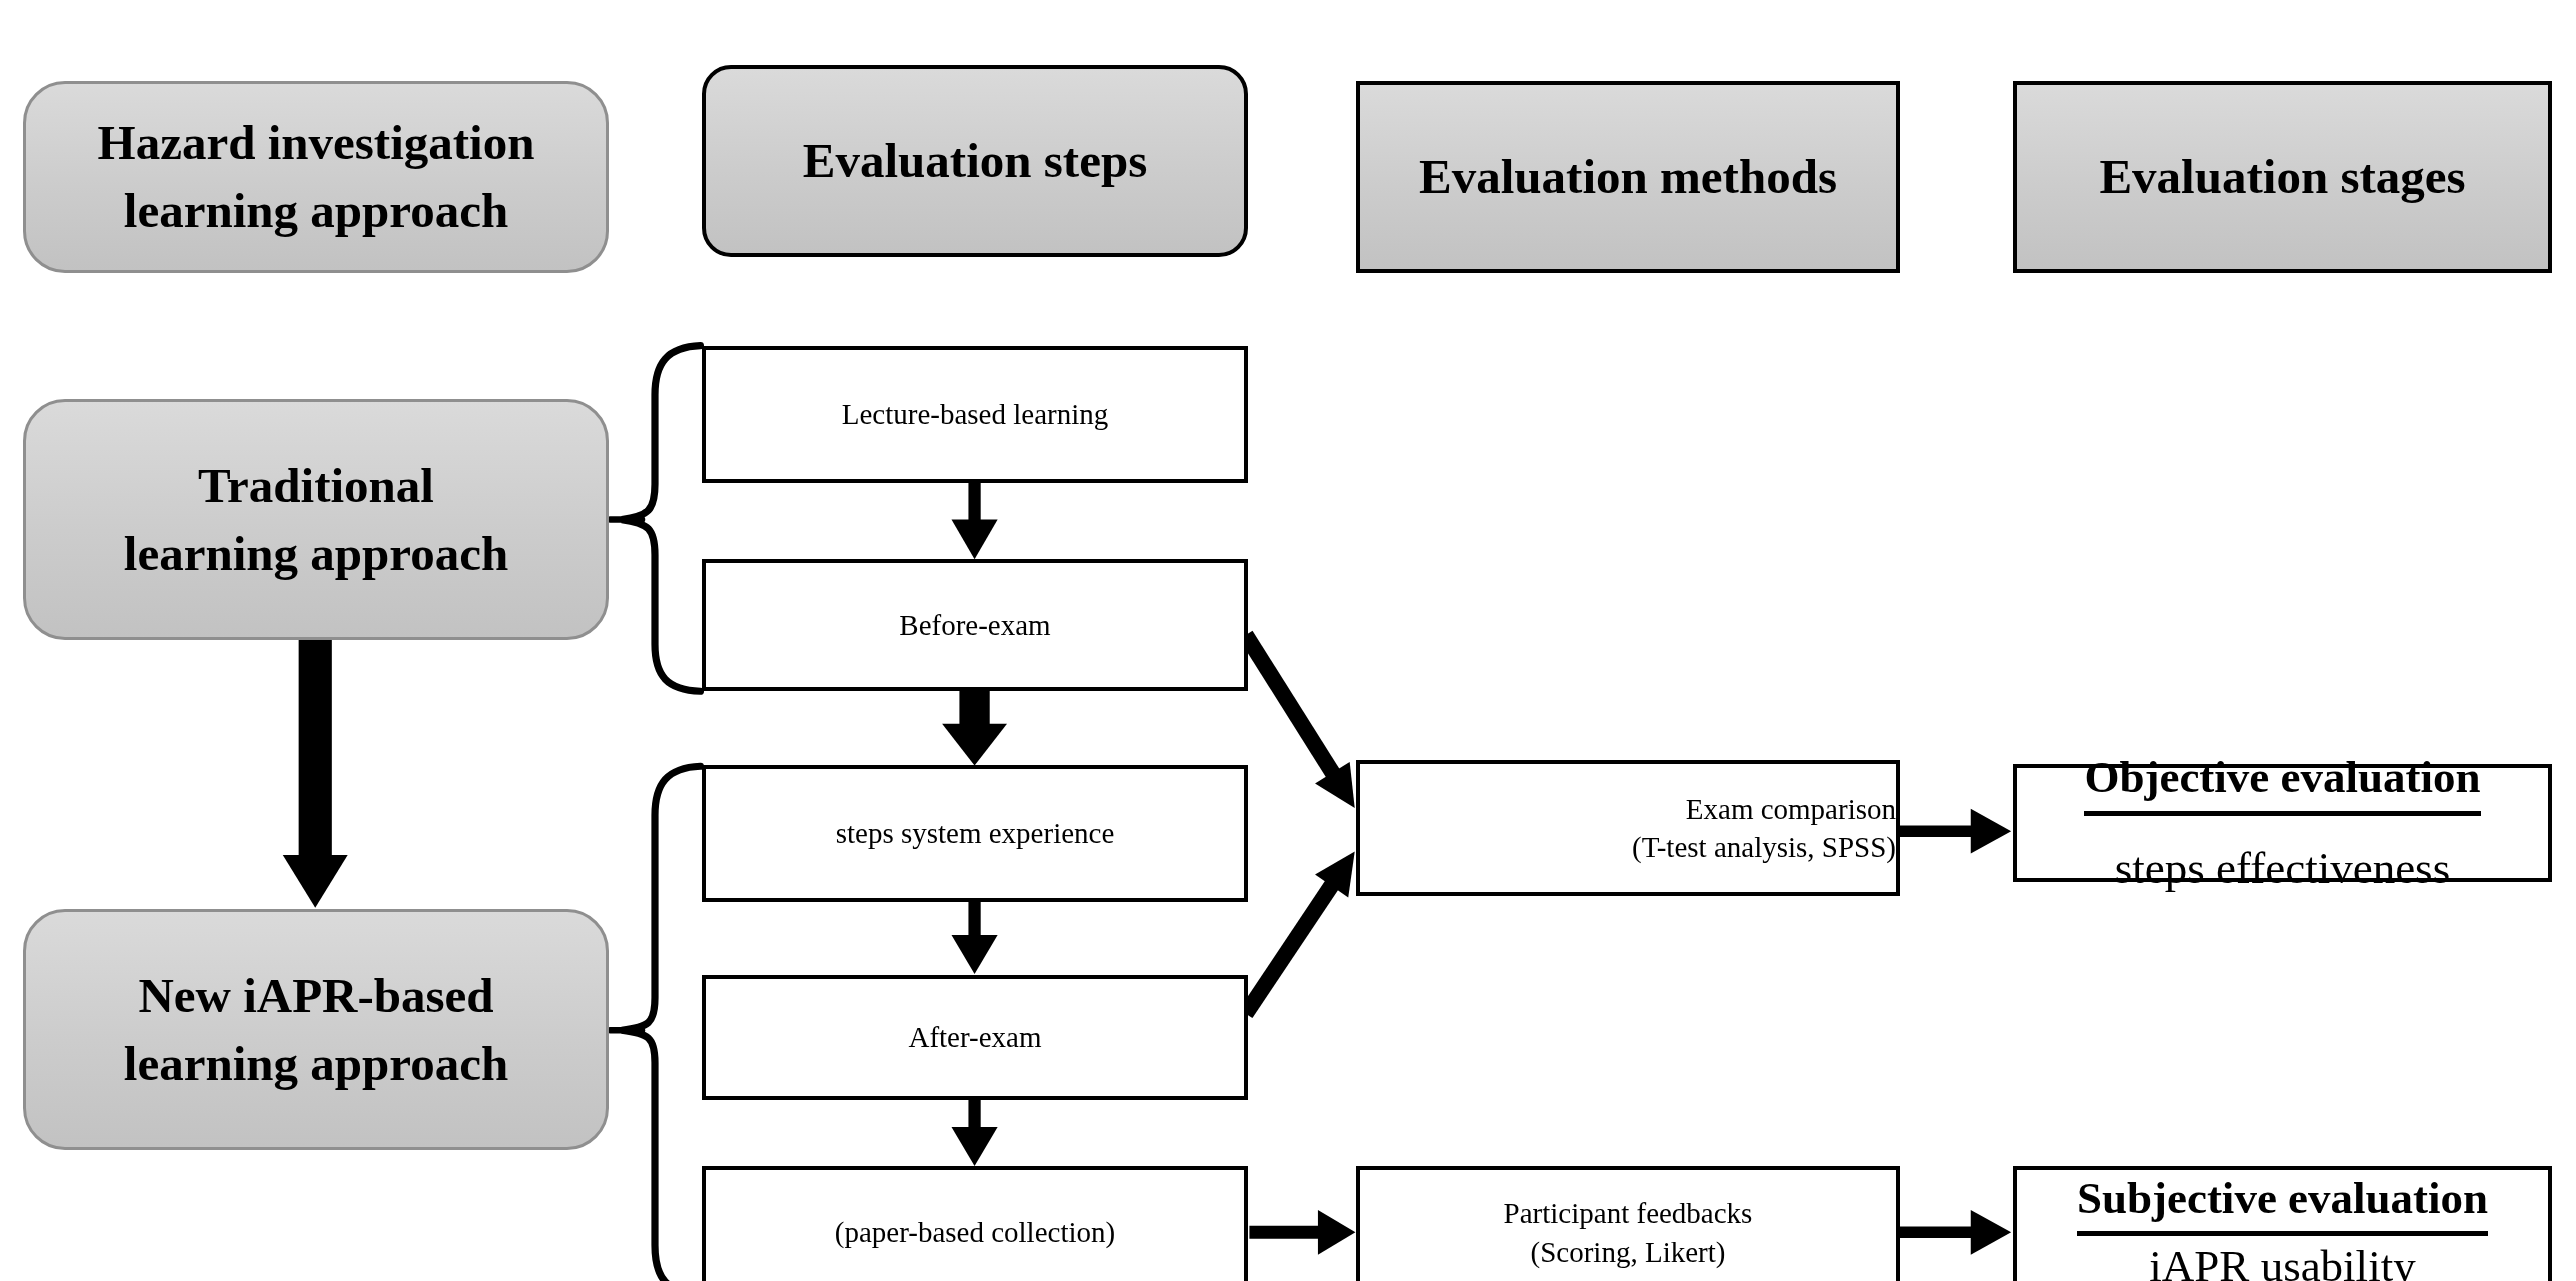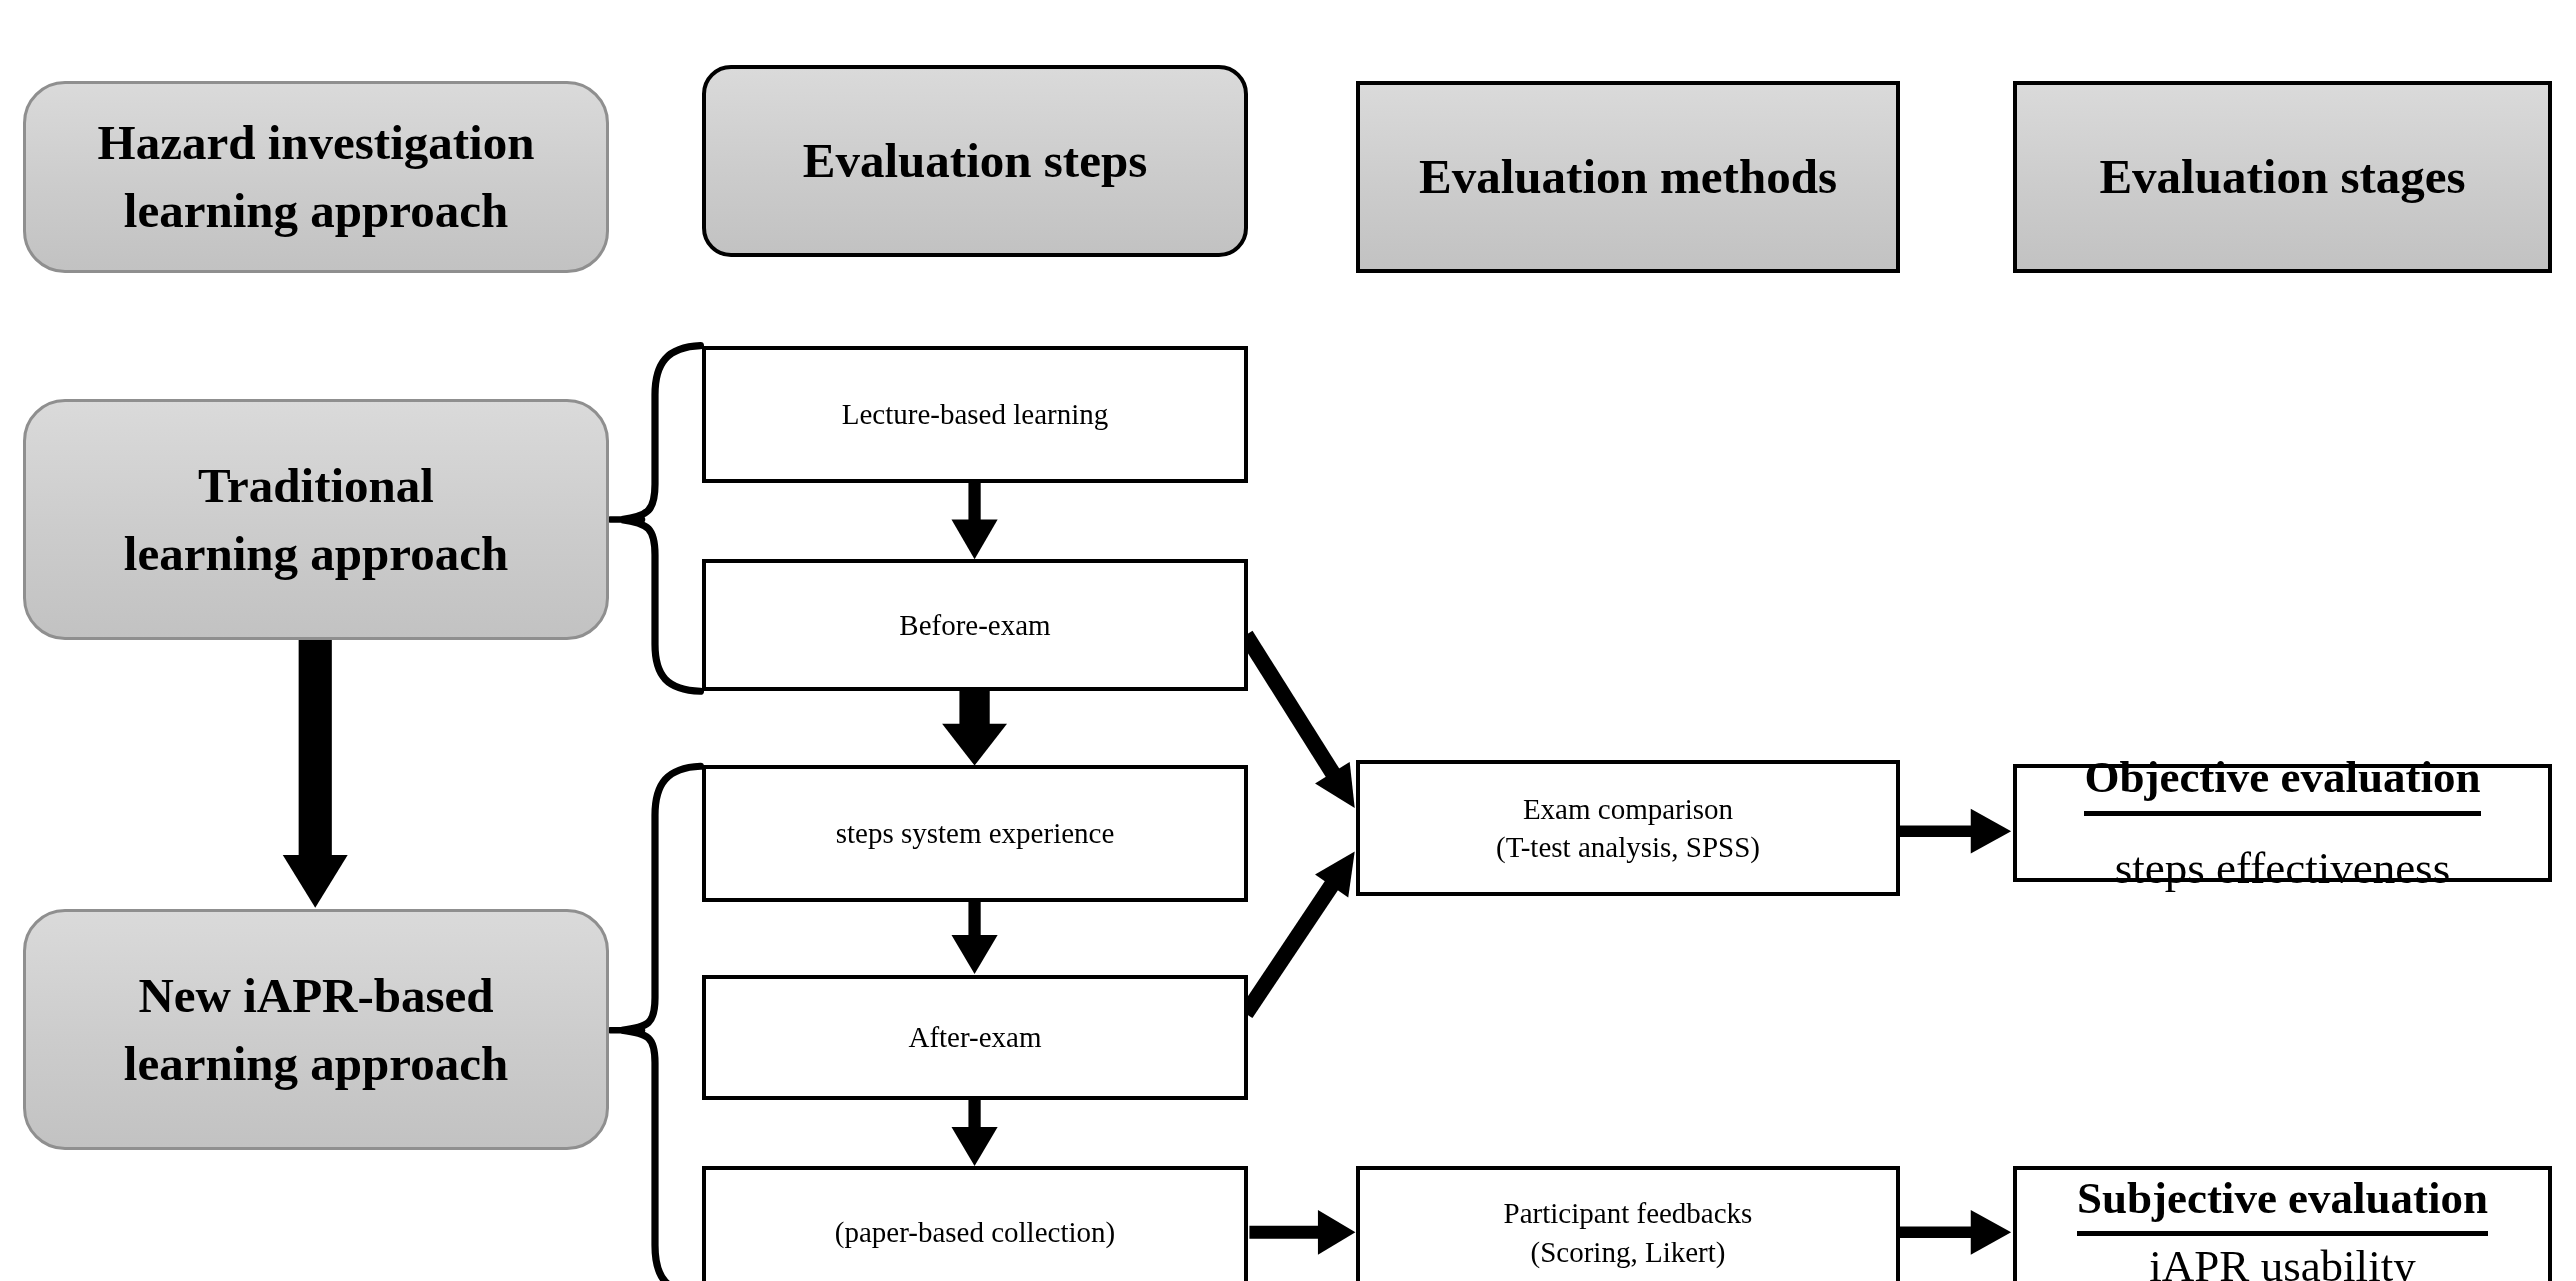--- a/index.html
+++ b/index.html
@@ -79,21 +79,21 @@
 
   #box-trad       { left: 23px;   top: 352px;  width: 586px; height: 241px; }
   #box-newiapr    { left: 23px;   top: 862px; width: 586px; height: 241px; }
 
   #box-lecture    { left: 702px;  top: 299px;  width: 546px; height: 137px; }
   #box-before     { left: 702px;  top: 512px;  width: 546px; height: 132px; }
   #box-iapr       { left: 702px;  top: 718px;  width: 546px; height: 137px; }
   #box-after      { left: 702px;  top: 928px; width: 546px; height: 125px; }
   #box-survey     { left: 702px;  top: 1119px; width: 546px; height: 133px; }
 
-  #box-exam       { left: 1356px; top: 713px;  width: 544px; height: 136px; }
+  #box-exam       { left: 1356px; top: 713px;  width: 544px; height: 136px; align-items: flex-end; }
   #box-feedback   { left: 1356px; top: 1119px; width: 544px; height: 133px; }
 
   #box-objective  { left: 2013px; top: 717px;  width: 539px; height: 118px; gap: 22px; }
   #box-subjective { left: 2013px; top: 1119px; width: 539px; height: 133px; }
 </style>
 </head>
 <body>
 
 <div class="stage">
 

